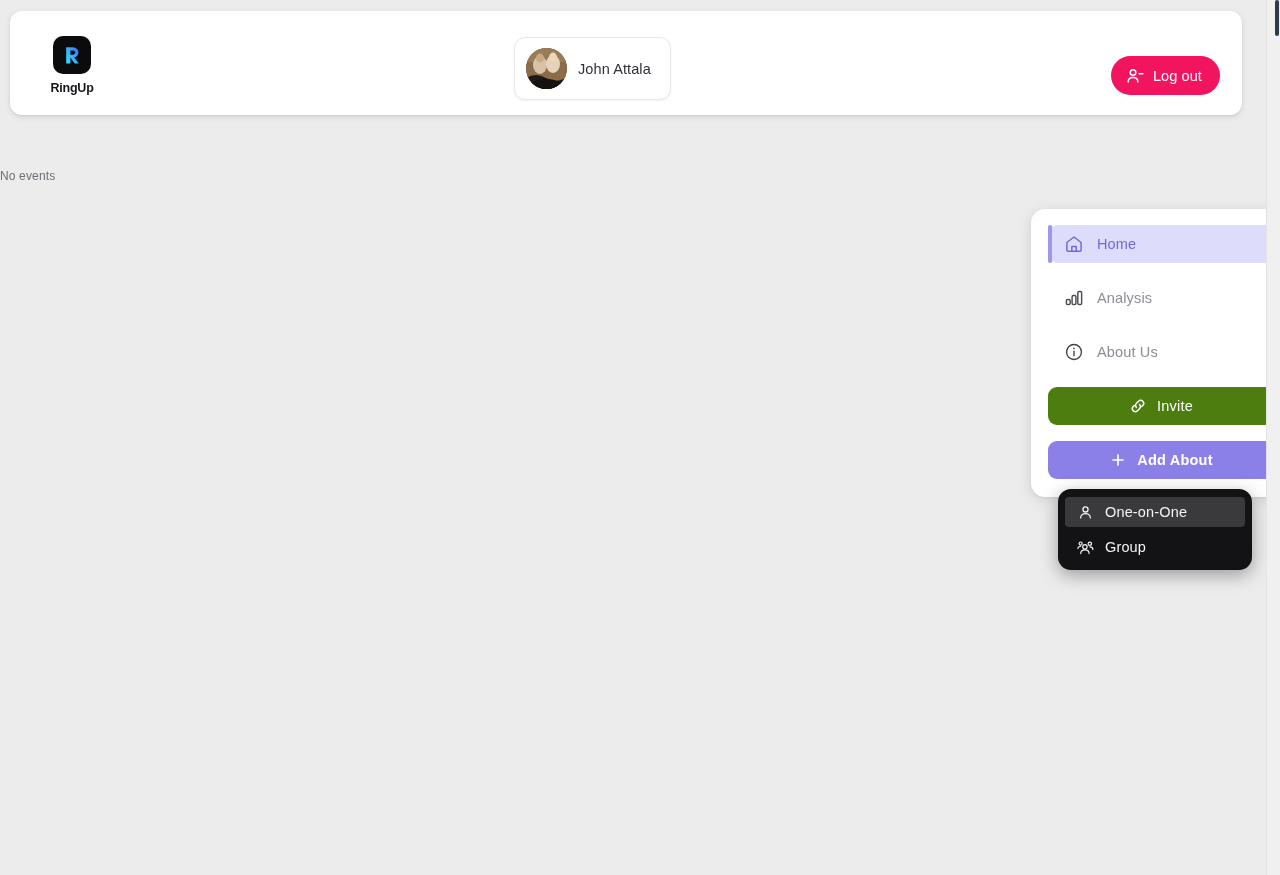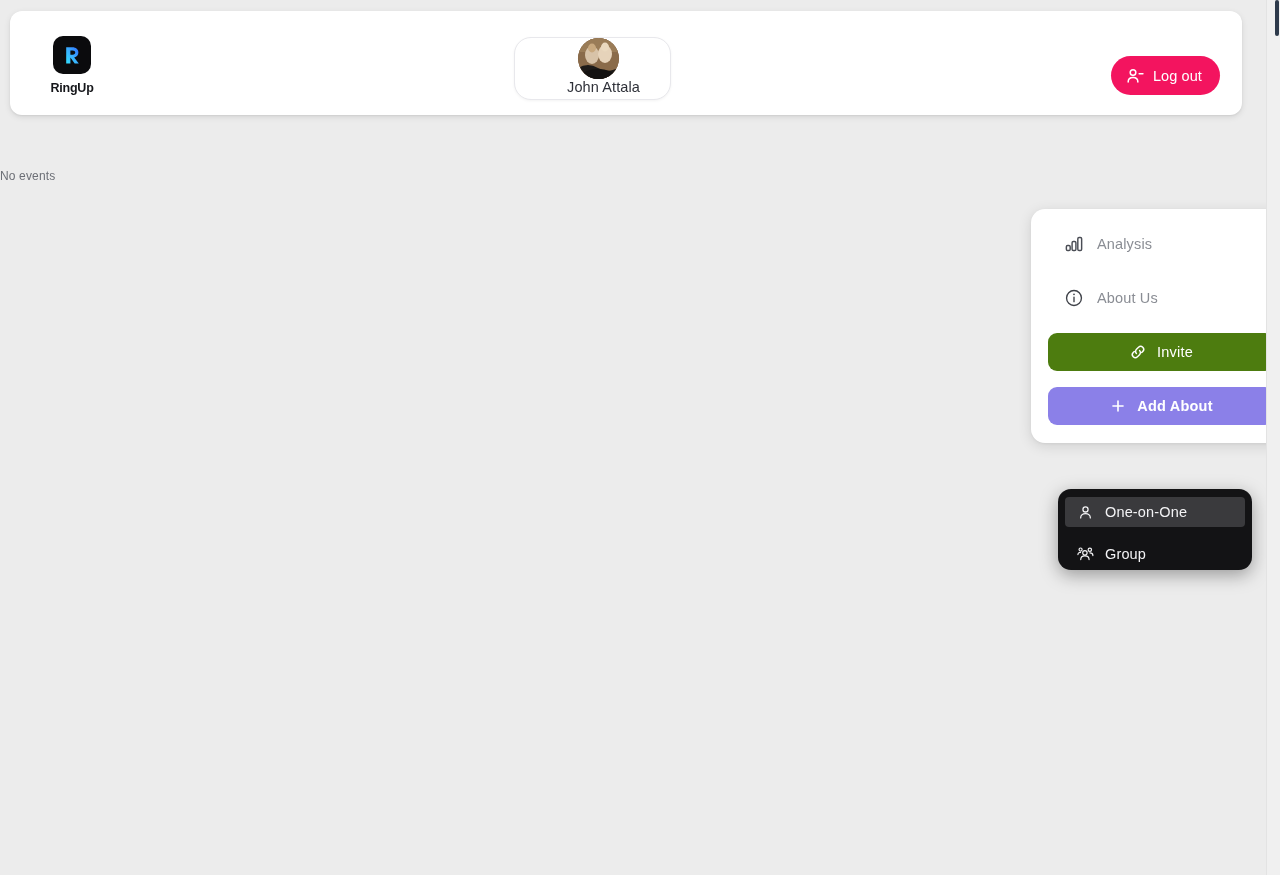--- a/index.html
+++ b/index.html
@@ -56,26 +56,25 @@
 
   
   .user-chip {
     position: absolute;
     left: 504px;
     top: 26px;
     width: 157px;
     height: 63px;
     background: #fff;
     border: 1px solid #e8e8ec;
-    border-radius: 17px;
+    border-radius: 11px;
     display: flex;
     align-items: center;
     padding-left: 11px;
     box-shadow: 0 1px 3px rgba(0,0,0,0.05);
-    flex-direction: column;
   }
   .avatar {
     width: 41px;
     height: 41px;
     border-radius: 50%;
     overflow: hidden;
     flex: 0 0 auto;
     background: #7c5c3e;
     position: relative;
   }
@@ -197,21 +196,21 @@
     align-items: center;
     gap: 11px;
     padding-left: 12px;
     border-radius: 4px;
     font-size: 14.5px;
     color: #f3f3f5;
     cursor: pointer;
     letter-spacing: 0.15px;
   }
   .dd-item.highlight { background: #3a3a3d; }
-  .dd-item + .dd-item { margin-top: 5px; align-items: flex-end; }
+  .dd-item + .dd-item { margin-top: 5px; }
   .dd-icon { width: 17px; height: 17px; display: block; flex: 0 0 auto; }
 
   
   .scroll-track {
     position: absolute;
     right: 0;
     top: 0;
     width: 14px;
     height: 875px;
     background: #f0f0f0;
@@ -275,20 +274,29 @@
     </span>
     <span>Log out</span>
   </button>
 
 </div>
 
 <div class="events-empty">No events</div>
 
 <div class="side-panel">
 
+  <div class="nav-item active">
+    <span class="nav-icon">
+      <svg width="20" height="20" viewBox="0 0 22 22" fill="none" stroke="#6f6ad4" stroke-width="1.6" stroke-linecap="round" stroke-linejoin="round" aria-hidden="true">
+        <path d="M3.2 9.3 L11 3.3 l7.8 6 v8.6 a1 1 0 0 1-1 1 H4.2 a1 1 0 0 1-1-1 z"></path>
+        <path d="M8.6 18.9 v-5.2 h4.8 v5.2"></path>
+      </svg>
+    </span>
+    <span class="nav-label">Home</span>
+  </div>
 
   <div class="nav-item">
     <span class="nav-icon">
       <svg width="20" height="20" viewBox="0 0 22 22" fill="none" stroke="#4a4d55" stroke-width="1.6" stroke-linecap="round" stroke-linejoin="round" aria-hidden="true">
         <rect x="2.6" y="12.6" width="4.2" height="5.6" rx="1.4"></rect>
         <rect x="8.9" y="8.2" width="4.2" height="10" rx="1.4"></rect>
         <rect x="15.2" y="3.8" width="4.2" height="14.4" rx="1.4"></rect>
       </svg>
     </span>
     <span class="nav-label">Analysis</span>

